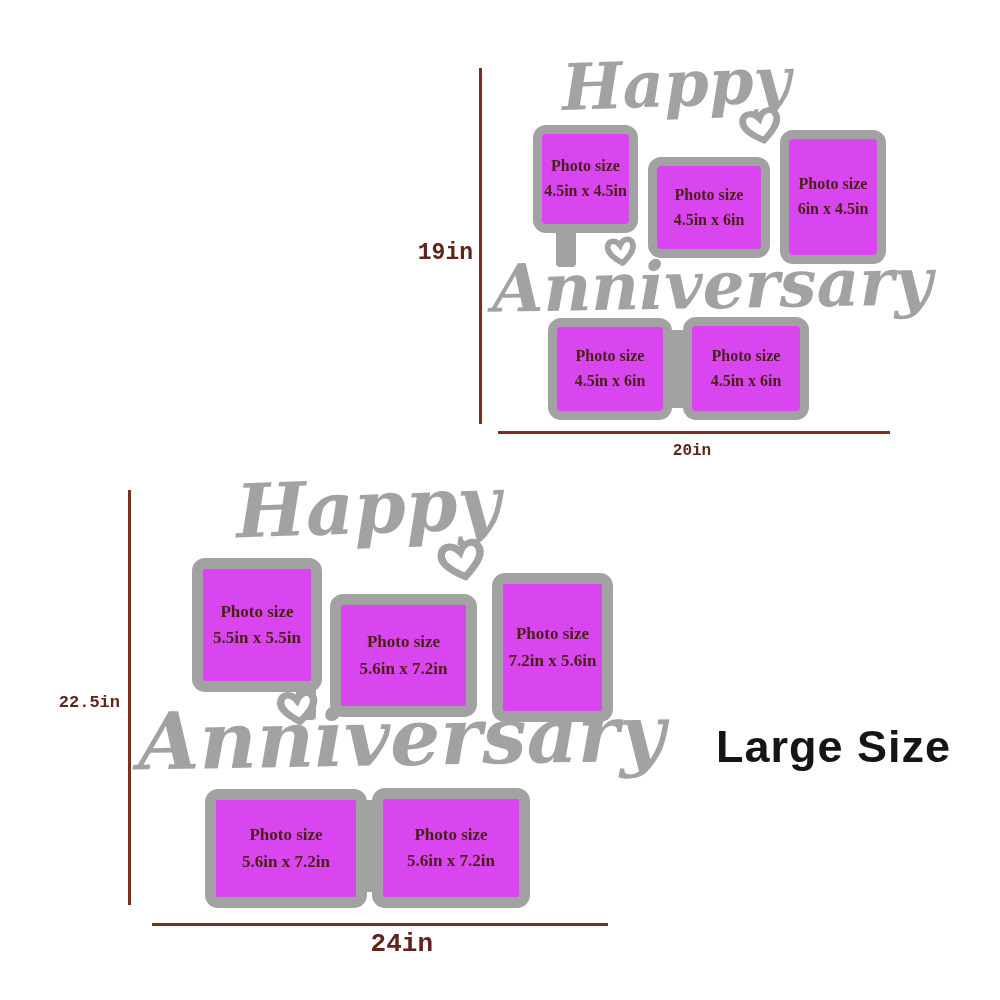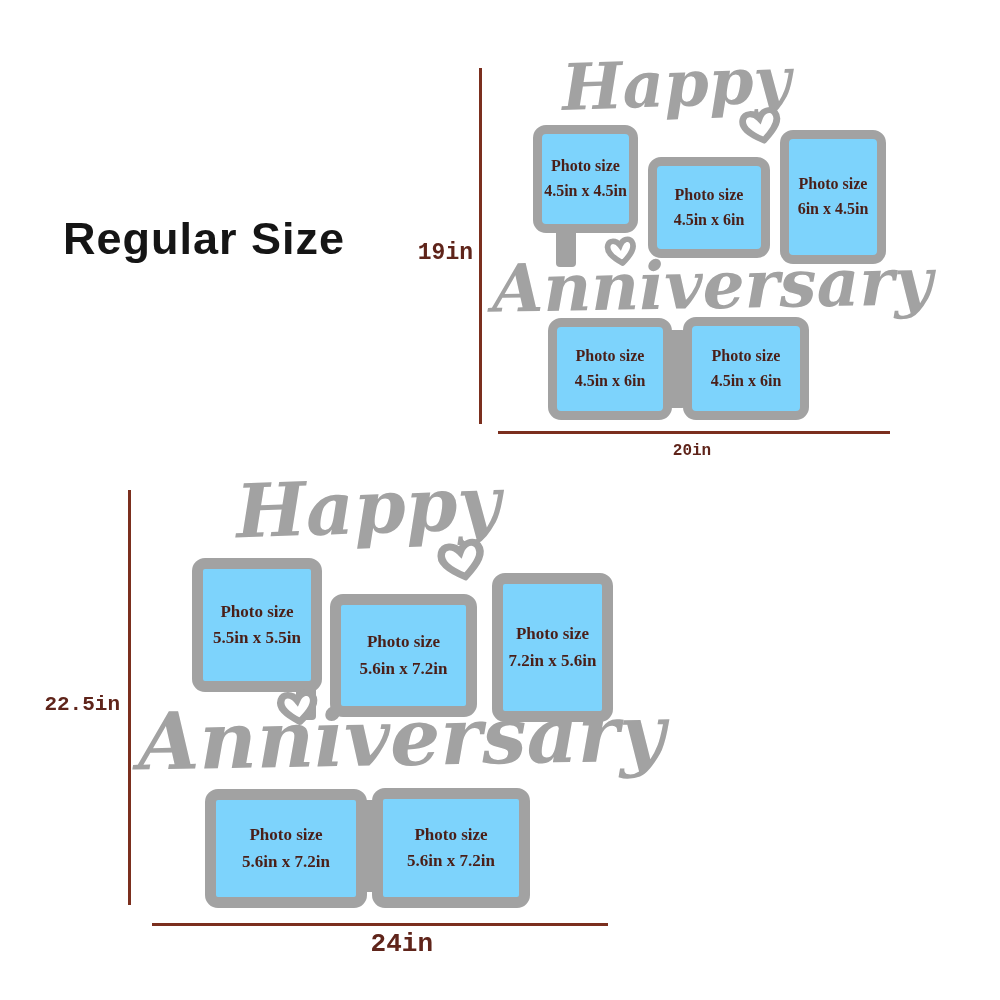--- a/index.html
+++ b/index.html
@@ -24,40 +24,39 @@
   .dim-text{
     position:absolute;color:var(--dim-text);font-weight:bold;
     font-family:Liberation Mono, monospace;z-index:6;white-space:nowrap;
   }
   .script{
     position:absolute;color:var(--frame-gray);
     font-family:"DejaVu Serif",serif;font-style:italic;font-weight:bold;
     white-space:nowrap;z-index:1;line-height:1;
   }
   .frame{
-    position:absolute;background:#7dd3fc;border:9px solid var(--frame-gray);
+    position:absolute;background:#d946ef;border:9px solid var(--frame-gray);
     border-radius:13px;box-sizing:border-box;z-index:3;
     display:flex;flex-direction:column;align-items:center;justify-content:center;
     text-align:center;color:var(--photo-text);font-weight:bold;
     font-family:"Liberation Serif",serif;
   }
   .frame.lg{border-width:11px;}
   .frame .ln{line-height:1.55;white-space:nowrap;}
   .frame.reg .ln{font-size:16px;}
   .frame.lg .ln{font-size:17px;}
   .connector{position:absolute;background:var(--frame-gray);z-index:2;border-radius:4px;}
   .heart{position:absolute;z-index:4;}
   .heart svg{display:block;width:100%;height:100%;}
 </style>
 </head>
 <body>
 
 <div class="canvas">
 
-  <div class="size-label" style="left:63px;top:213px;">Regular Size</div>
 
   <div class="dim-line" style="left:479px;top:68px;width:3px;height:356px;"></div>
   <div class="dim-text" style="left:415px;top:240px;width:58px;text-align:right;font-size:23px;">19in</div>
 
   <div class="dim-line" style="left:498px;top:431px;width:392px;height:3px;"></div>
   <div class="dim-text" style="left:660px;top:442px;width:64px;text-align:center;font-size:16px;">20in</div>
 
   <div class="script" style="left:562px;top:52px;font-size:64px;transform:rotate(-2deg);">Happy</div>
   <div class="script" style="left:492px;top:252px;font-size:66px;transform:rotate(-1deg);">Anniversary</div>
 
@@ -89,23 +88,24 @@
   </div>
   <div class="frame reg" style="left:548px;top:318px;width:124px;height:102px;">
     <div class="ln">Photo size</div>
     <div class="ln">4.5in x 6in</div>
   </div>
   <div class="frame reg" style="left:683px;top:317px;width:126px;height:103px;">
     <div class="ln">Photo size</div>
     <div class="ln">4.5in x 6in</div>
   </div>
 
+  <div class="size-label" style="left:716px;top:721px;">Large Size</div>
 
   <div class="dim-line" style="left:128px;top:490px;width:3px;height:415px;"></div>
-  <div class="dim-text" style="left:30px;top:693px;width:90px;text-align:right;font-size:21px;">22.5in</div>
+  <div class="dim-text" style="left:30px;top:693px;width:90px;text-align:right;font-size:17px;">22.5in</div>
 
   <div class="dim-line" style="left:152px;top:923px;width:456px;height:3px;"></div>
   <div class="dim-text" style="left:363px;top:929px;width:70px;text-align:right;font-size:26px;">24in</div>
 
   <div class="script" style="left:236px;top:470px;font-size:74px;transform:rotate(-2deg);">Happy</div>
   <div class="script" style="left:138px;top:698px;font-size:79px;transform:rotate(-1deg);">Anniversary</div>
 
   <div class="connector" style="left:296px;top:680px;width:20px;height:40px;"></div>
   <div class="connector" style="left:358px;top:800px;width:18px;height:92px;"></div>
 

